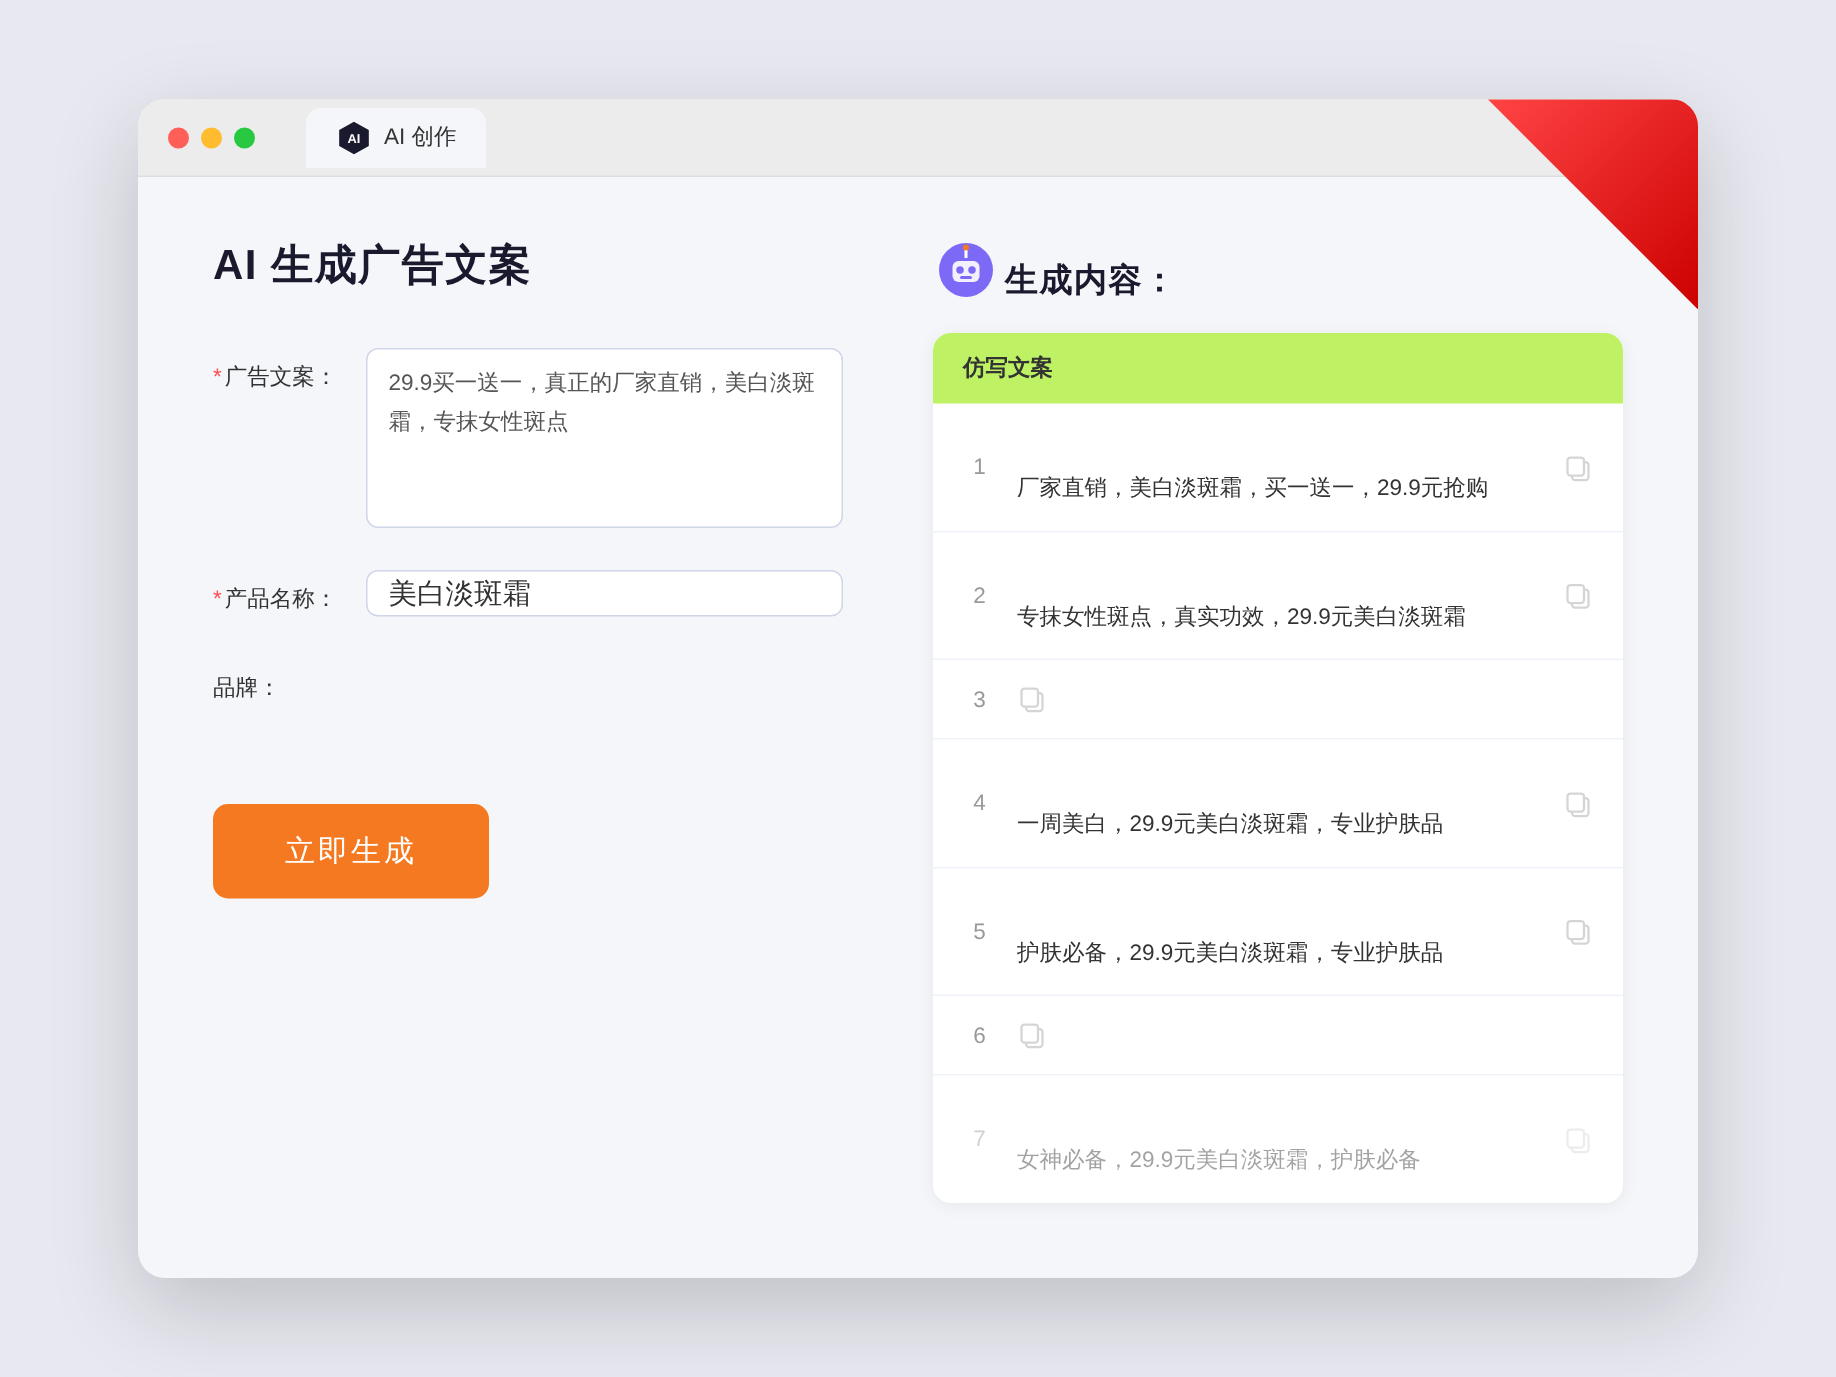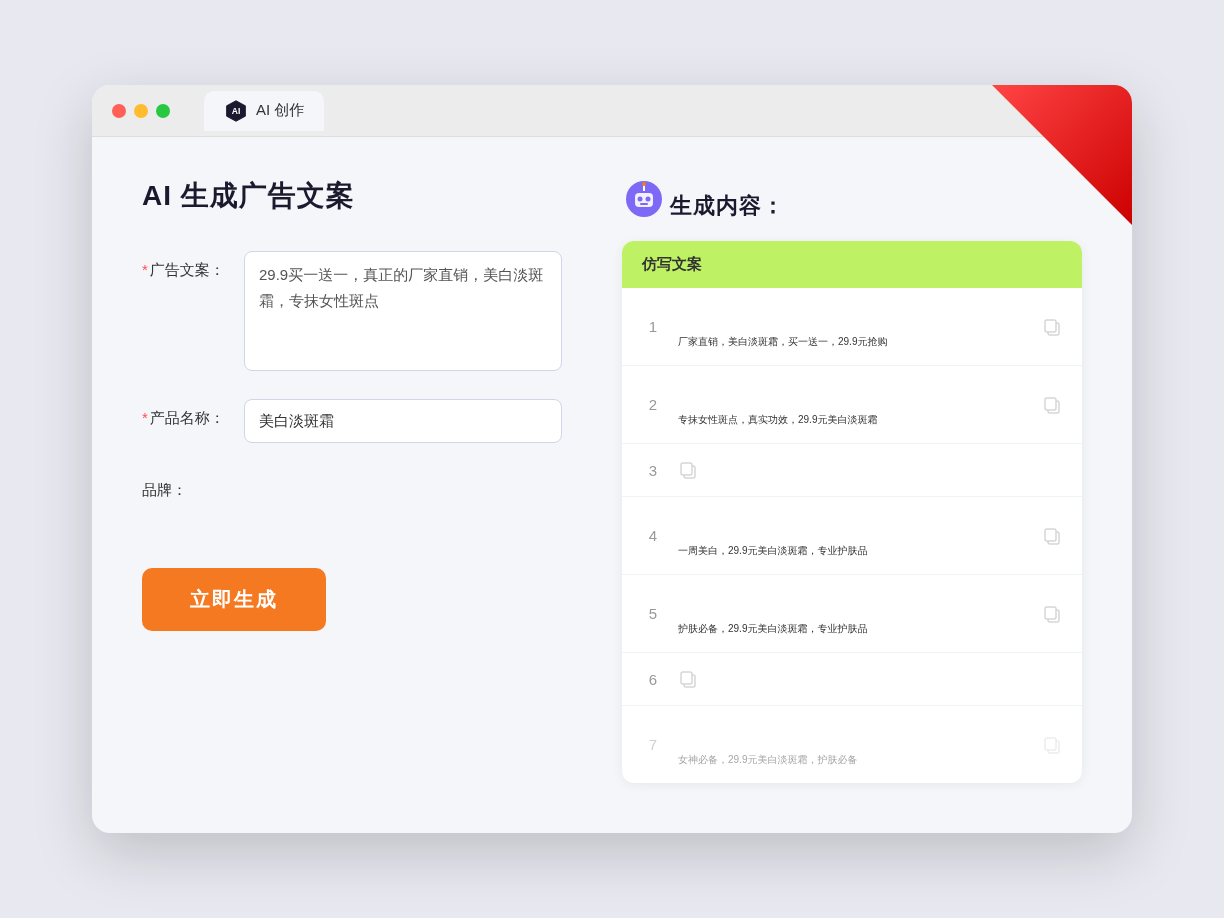--- a/index.html
+++ b/index.html
@@ -119,37 +119,37 @@
       background: #fff;
       font-family: inherit;
       outline: none;
     }
 
     .form-input {
       flex: 1;
       border: 1.5px solid #d0d5e8;
       border-radius: 8px;
       padding: 10px 14px;
-      font-size: 15px;
+      font-size: 19px;
       color: #333;
       background: #fff;
       font-family: inherit;
       outline: none;
-      height: 44px;
+      height: 31px;
     }
 
     .generate-btn {
       margin-top: 40px;
       background: #f47920;
       color: #fff;
       border: none;
       border-radius: 10px;
       padding: 18px 48px;
       font-size: 20px;
-      font-weight: 700;
+      font-weight: 400;
       cursor: pointer;
       font-family: inherit;
       letter-spacing: 2px;
     }
 
     
     .right-panel {
       flex: 1;
     }
 
@@ -202,21 +202,21 @@
 
     .result-num {
       font-size: 15px;
       color: #999;
       min-width: 22px;
       text-align: center;
     }
 
     .result-text {
       flex: 1;
-      font-size: 10px;
+      font-size: 15px;
       color: #333;
       line-height: 1.5;
       margin-top: 30px;
     }
 
     .copy-icon {
       width: 20px;
       height: 20px;
       opacity: 0.4;
       cursor: pointer;

